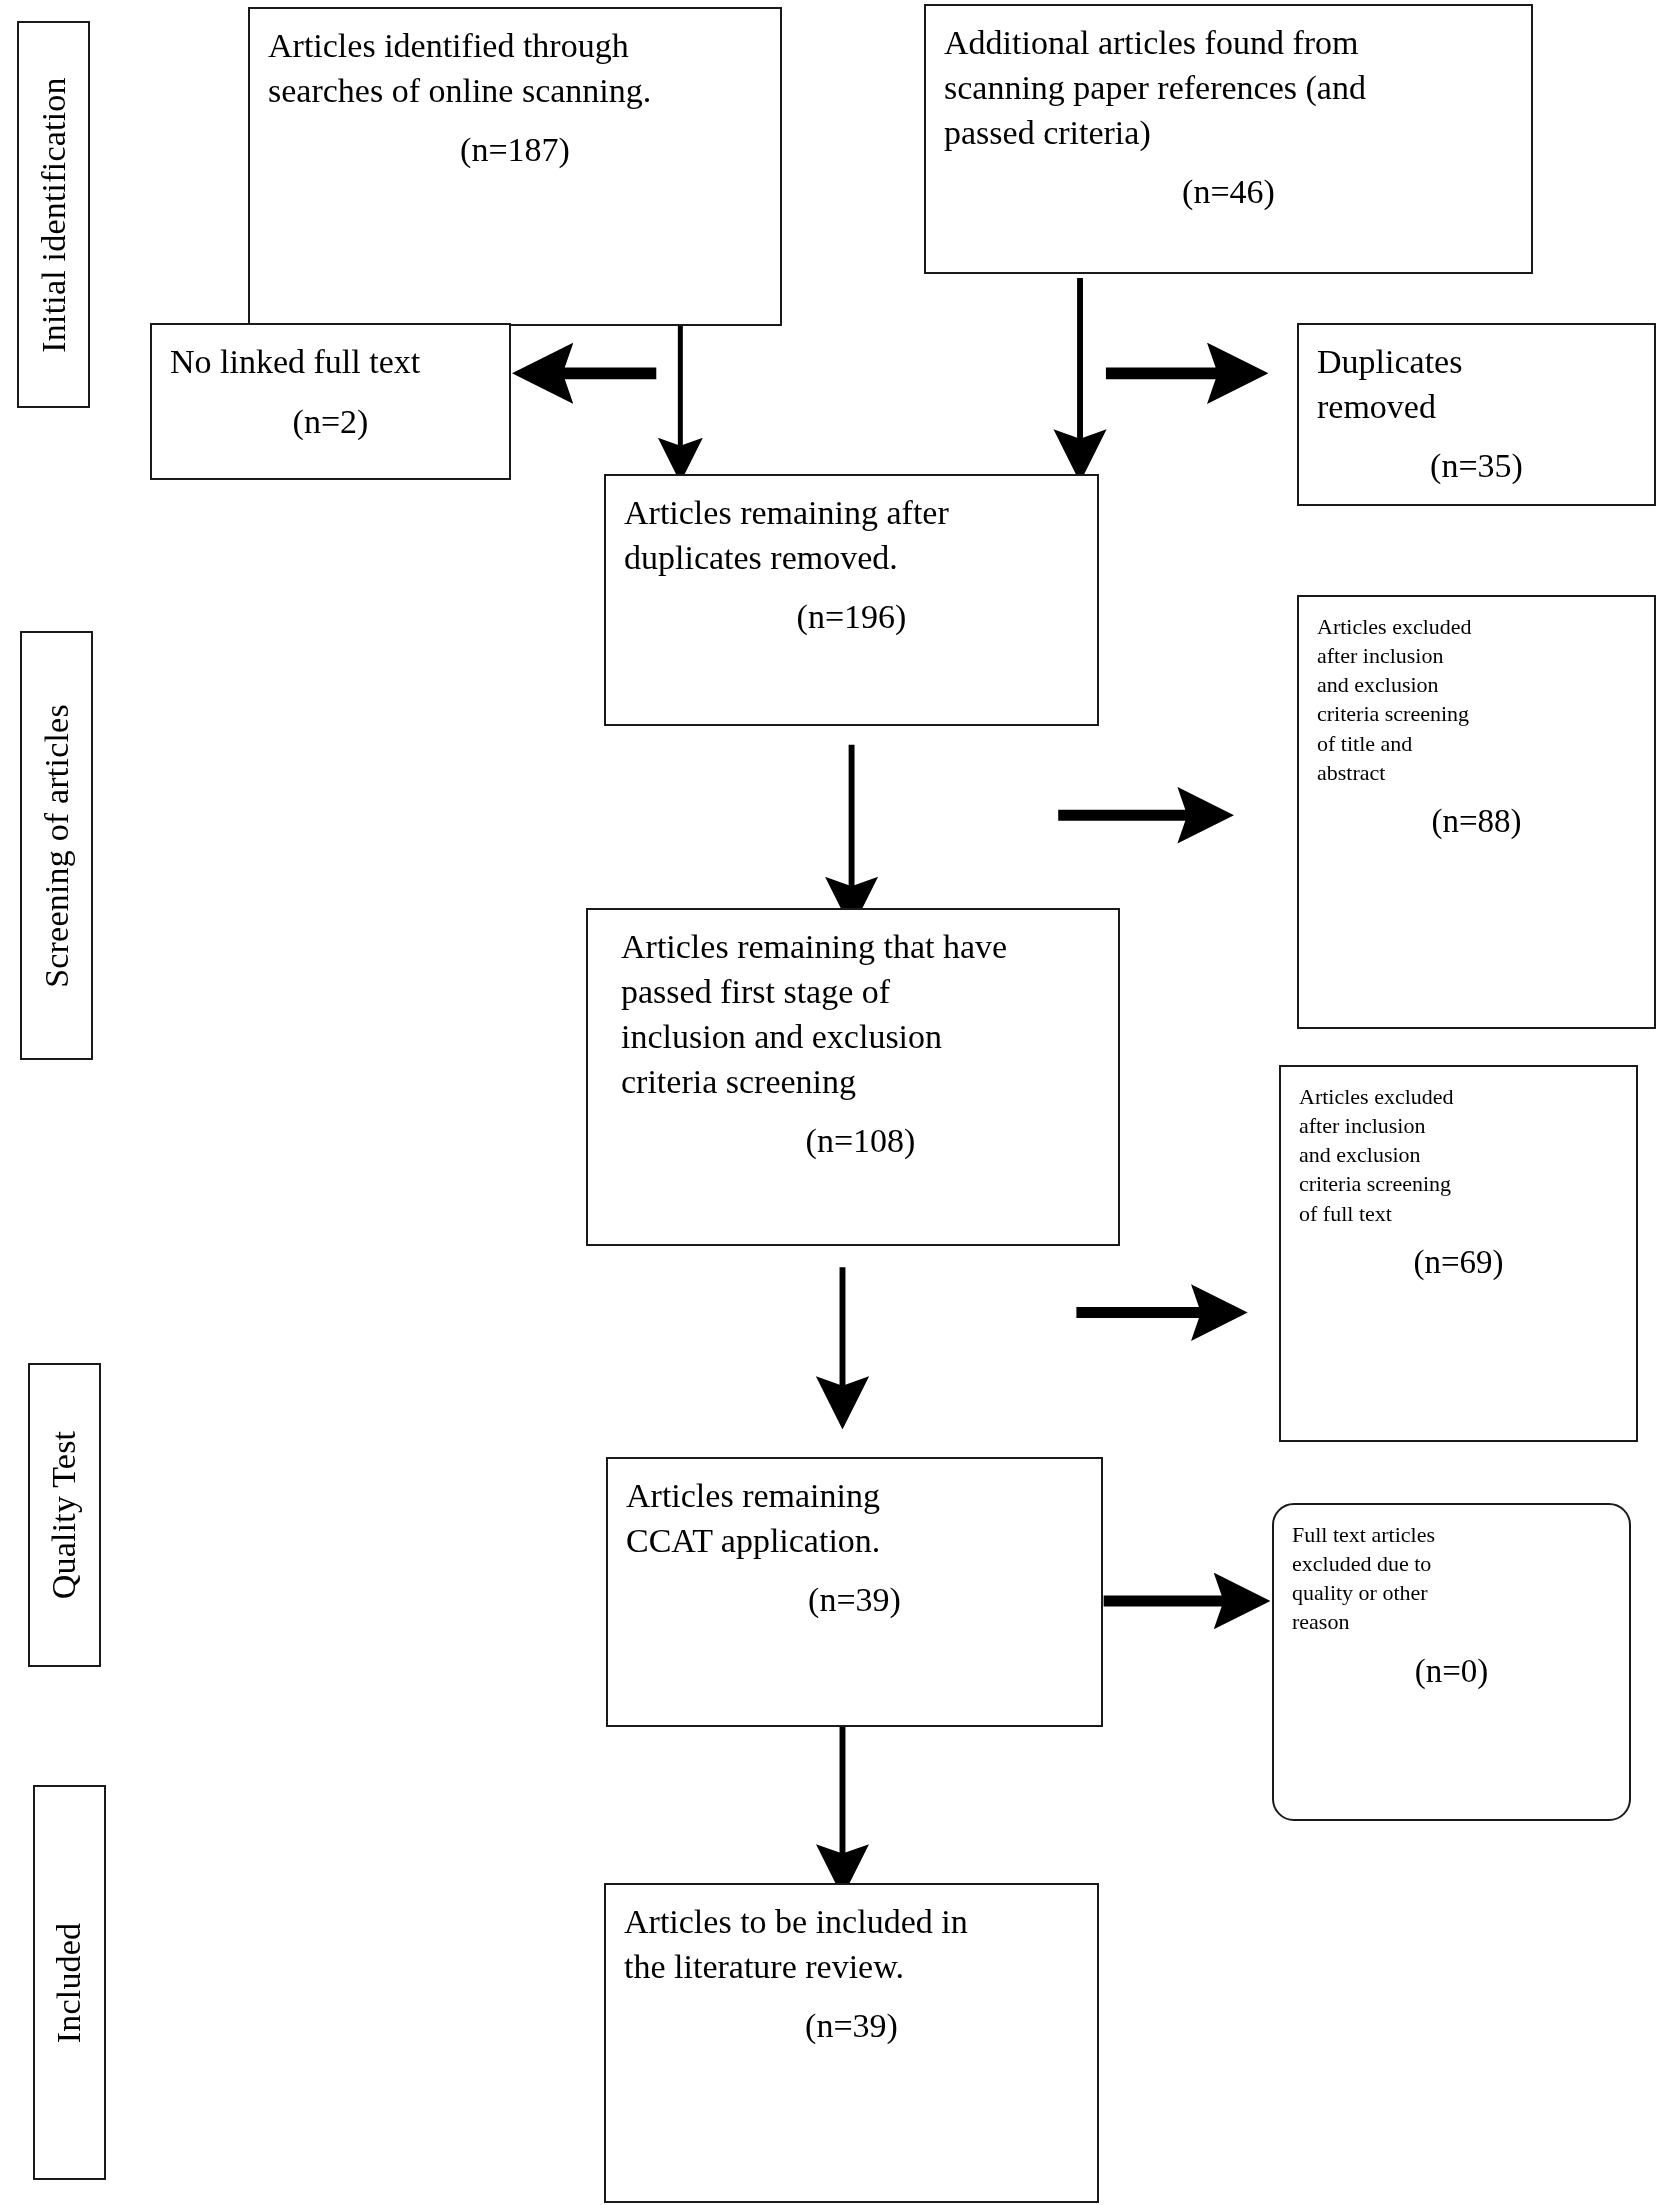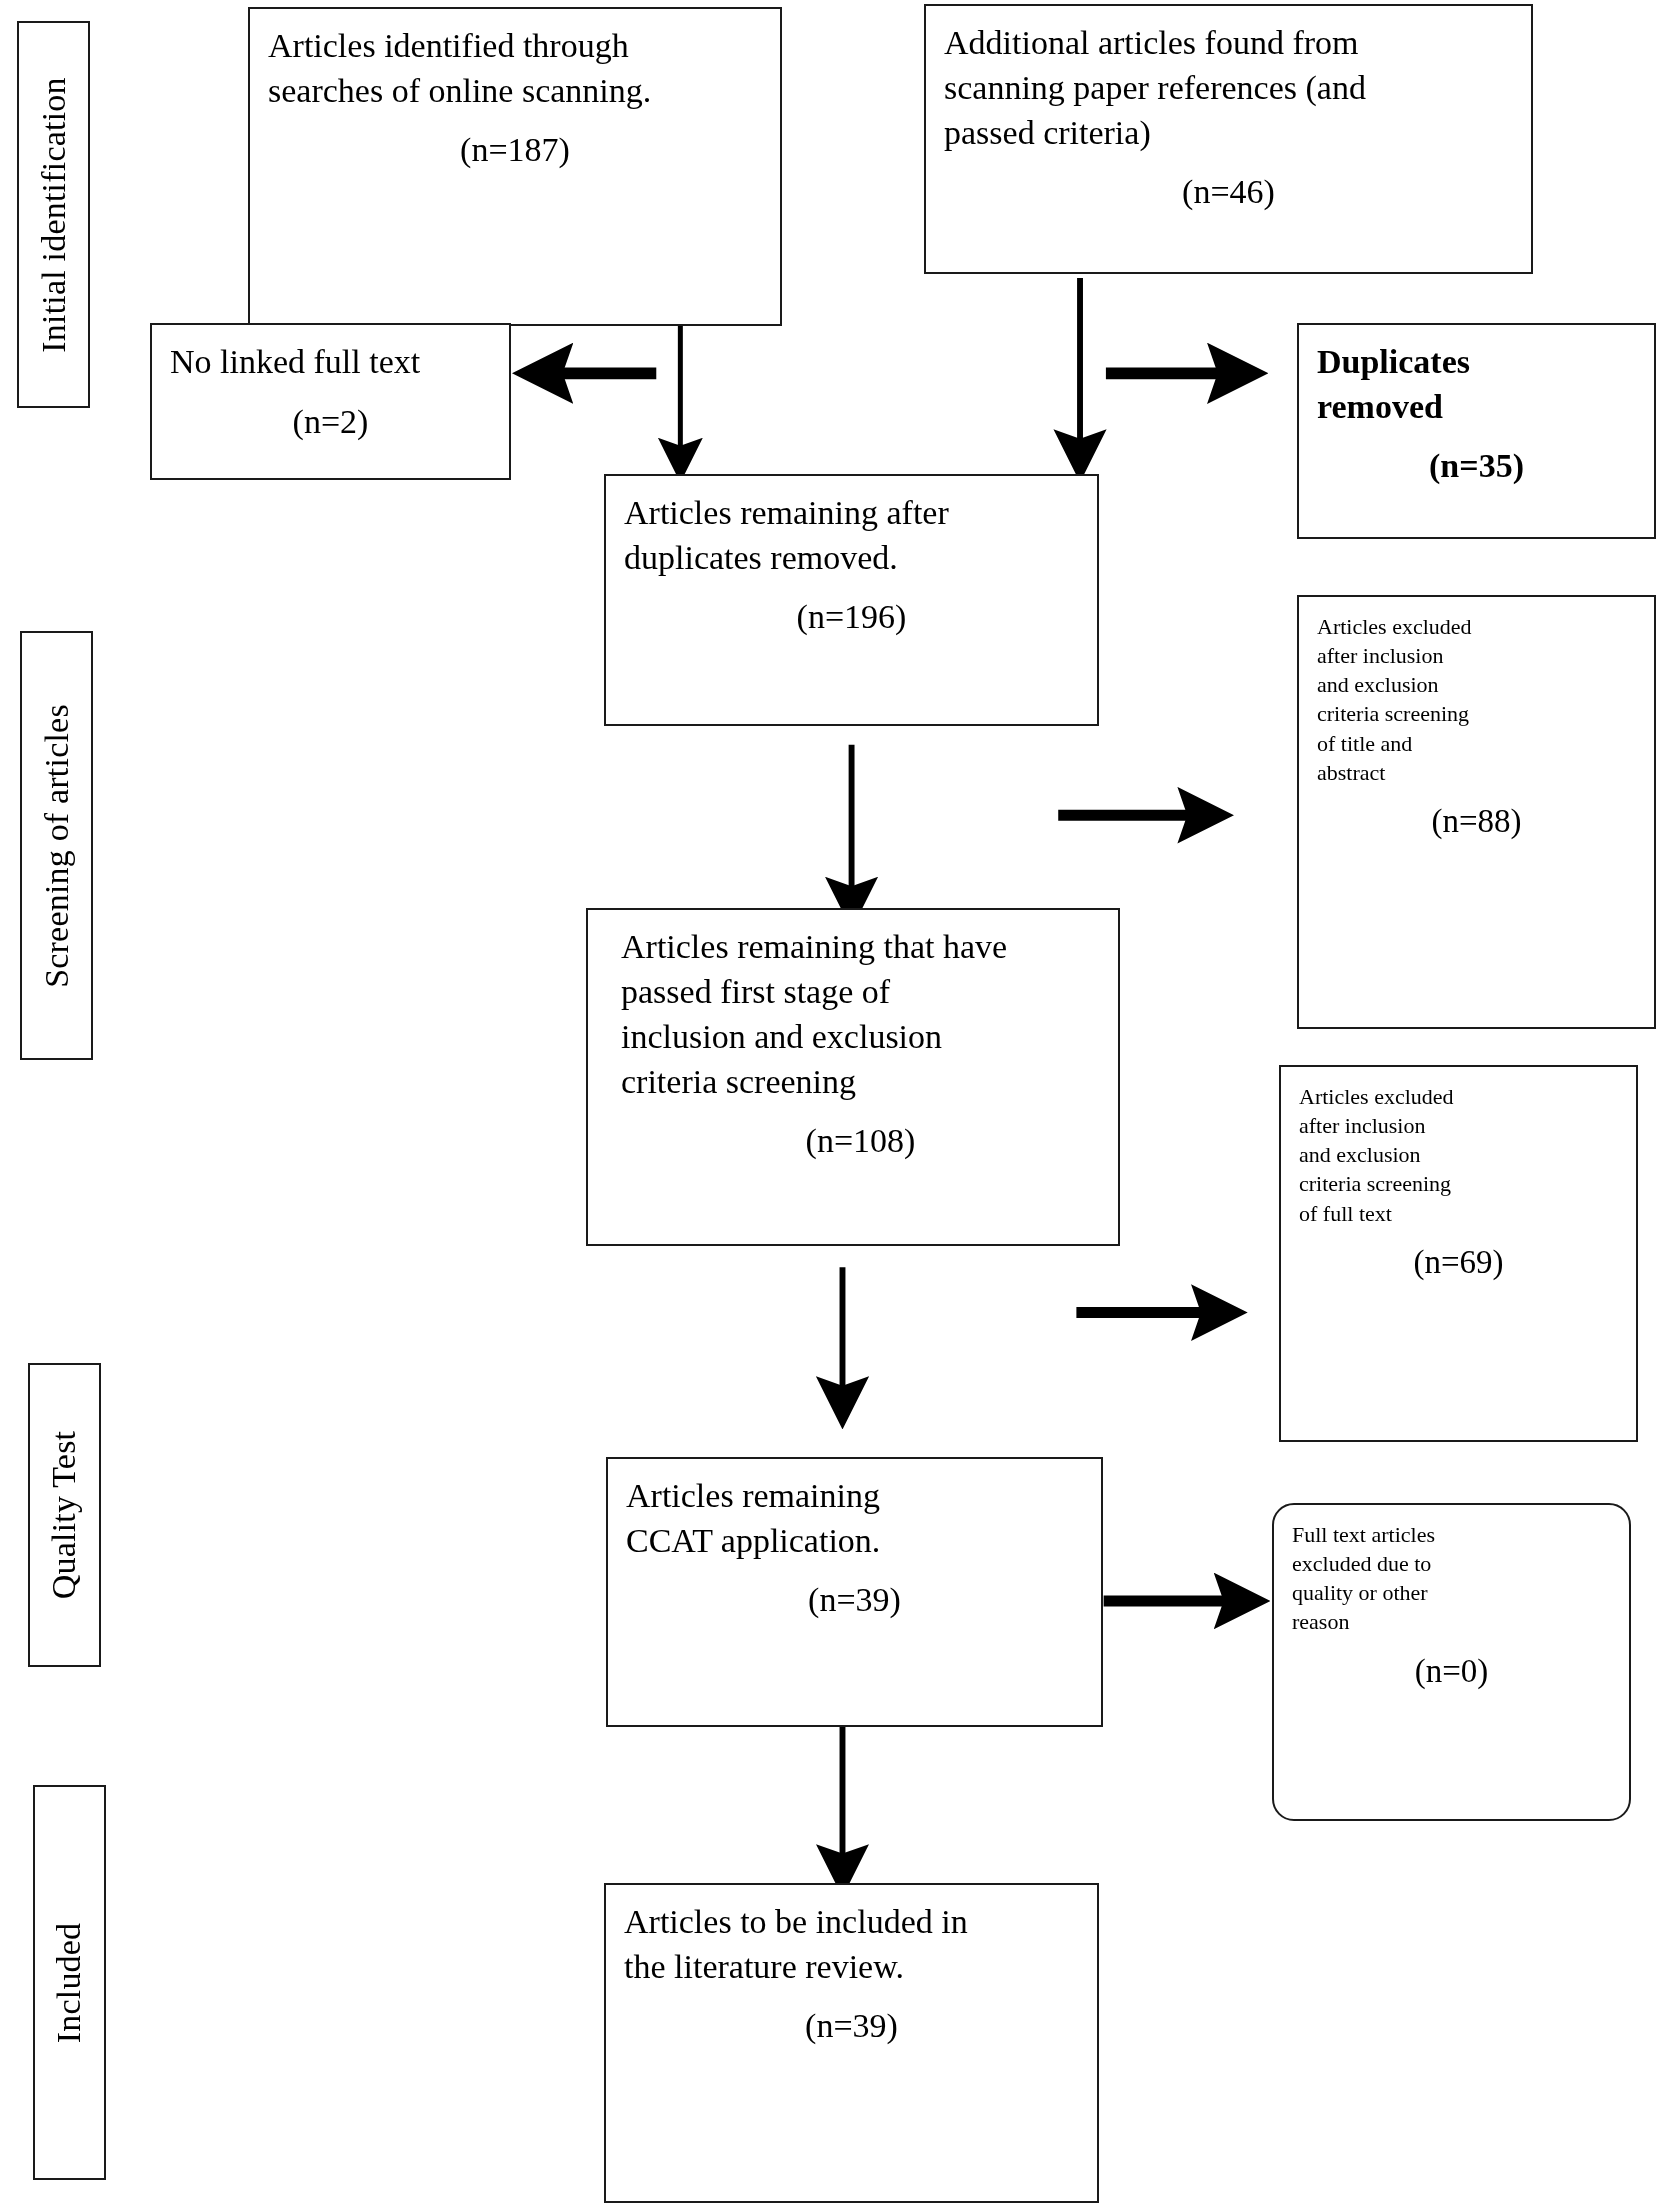--- a/index.html
+++ b/index.html
@@ -151,21 +151,21 @@
     <div class="line">scanning paper references (and</div>
     <div class="line">passed criteria)</div>
     <div class="count">(n=46)</div>
   </div>
 
   <div class="flow-box" style="left:150px; top:323px; width:361px; height:157px;">
     <div class="line">No linked full text</div>
     <div class="count">(n=2)</div>
   </div>
 
-  <div class="flow-box" style="left:1297px; top:323px; width:359px; height:216px;font-weight:bold;">
+  <div class="flow-box" style="left:1297px; top:323px; width:359px; height:183px;">
     <div class="line">Duplicates</div>
     <div class="line">removed</div>
     <div class="count">(n=35)</div>
   </div>
 
   <div class="flow-box" style="left:604px; top:474px; width:495px; height:252px;">
     <div class="line">Articles remaining after</div>
     <div class="line">duplicates removed.</div>
     <div class="count">(n=196)</div>
   </div>

